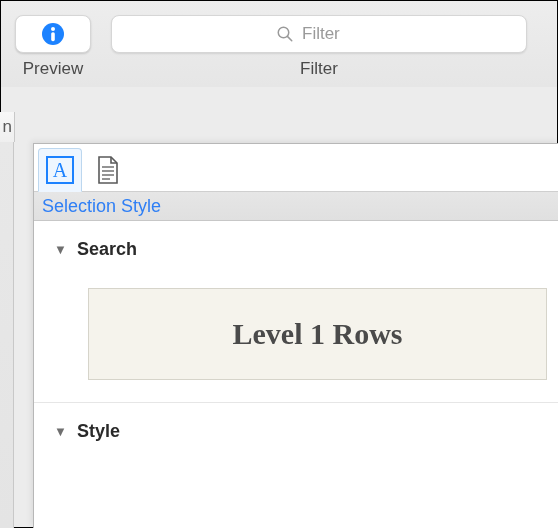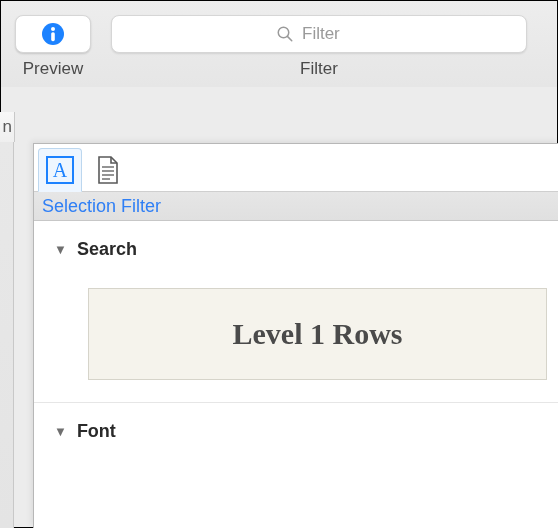--- a/index.html
+++ b/index.html
@@ -230,33 +230,33 @@
         <path d="M15 2 V8 H21" fill="none" stroke="#5a5a5a" stroke-width="1.6"></path>
         <line x1="6" y1="12" x2="18" y2="12" stroke="#5a5a5a" stroke-width="1.3"></line>
         <line x1="6" y1="16" x2="18" y2="16" stroke="#5a5a5a" stroke-width="1.3"></line>
         <line x1="6" y1="20" x2="18" y2="20" stroke="#5a5a5a" stroke-width="1.3"></line>
         <line x1="6" y1="24" x2="14" y2="24" stroke="#5a5a5a" stroke-width="1.3"></line>
       </svg>
     </div>
   </div>
 
   <div class="tab-under">
-    <span>Selection Filter</span>
+    <span>Selection Style</span>
   </div>
 
   <div class="panel">
     <div class="section-header no-border-bottom">
       <span class="triangle">▼</span>
       <span>Search</span>
     </div>
 
     <div class="preview-box">
       <span>Level 1 Rows</span>
     </div>
 
     <div class="divider"></div>
 
     <div class="section-header no-border-bottom">
       <span class="triangle">▼</span>
-      <span>Font</span>
+      <span>Style</span>
     </div>
   </div>
 </div>
 
 </body></html>

